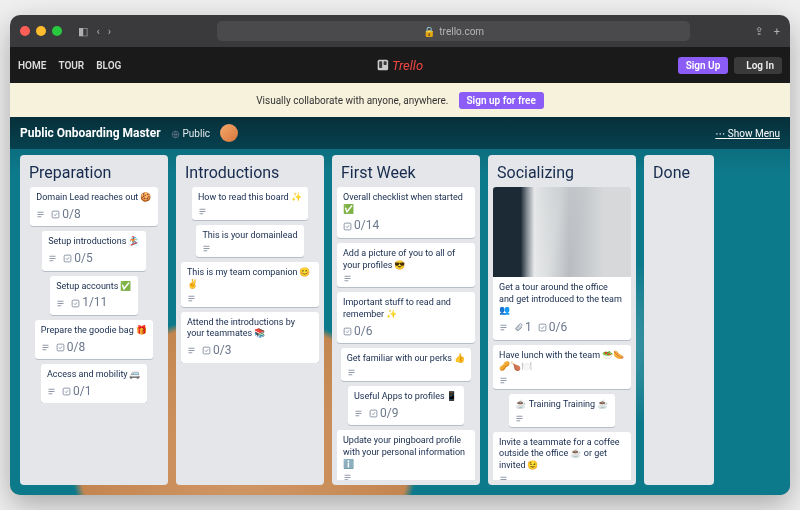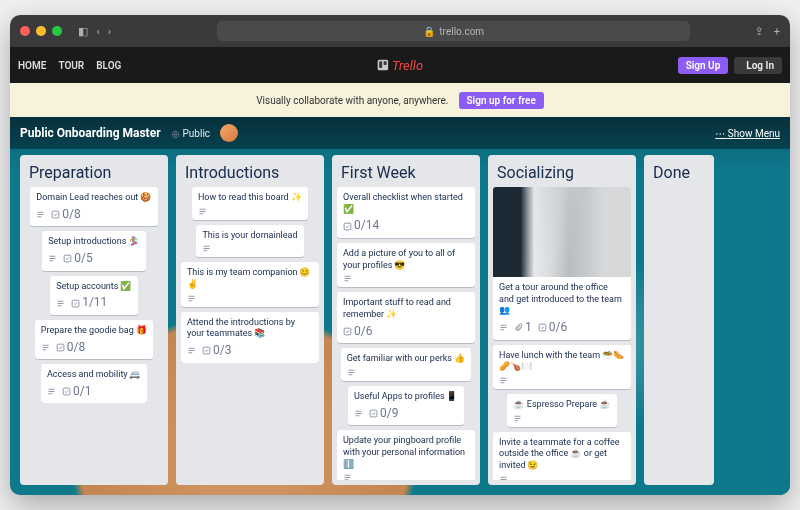--- a/index.html
+++ b/index.html
@@ -329,21 +329,21 @@
                 <div class="ct">Have lunch with the team 🥗🌭🥜🍗🍽️</div>
                 <div class="meta">
                   <span class="mi">
                     <svg class="ico" viewBox="0 0 24 24">
                       <path d="M4 6h16M4 12h16M4 18h10"></path>
                     </svg>
                   </span>
                 </div>
               </div>
               <div class="card">
-                <div class="ct">☕ Espresso Prepare ☕</div>
+                <div class="ct">☕ Training Training ☕</div>
                 <div class="meta">
                   <span class="mi">
                     <svg class="ico" viewBox="0 0 24 24">
                       <path d="M4 6h16M4 12h16M4 18h10"></path>
                     </svg>
                   </span>
                 </div>
               </div>
               <div class="card">
                 <div class="ct">Invite a teammate for a coffee outside the office ☕ or get invited 😉</div>

